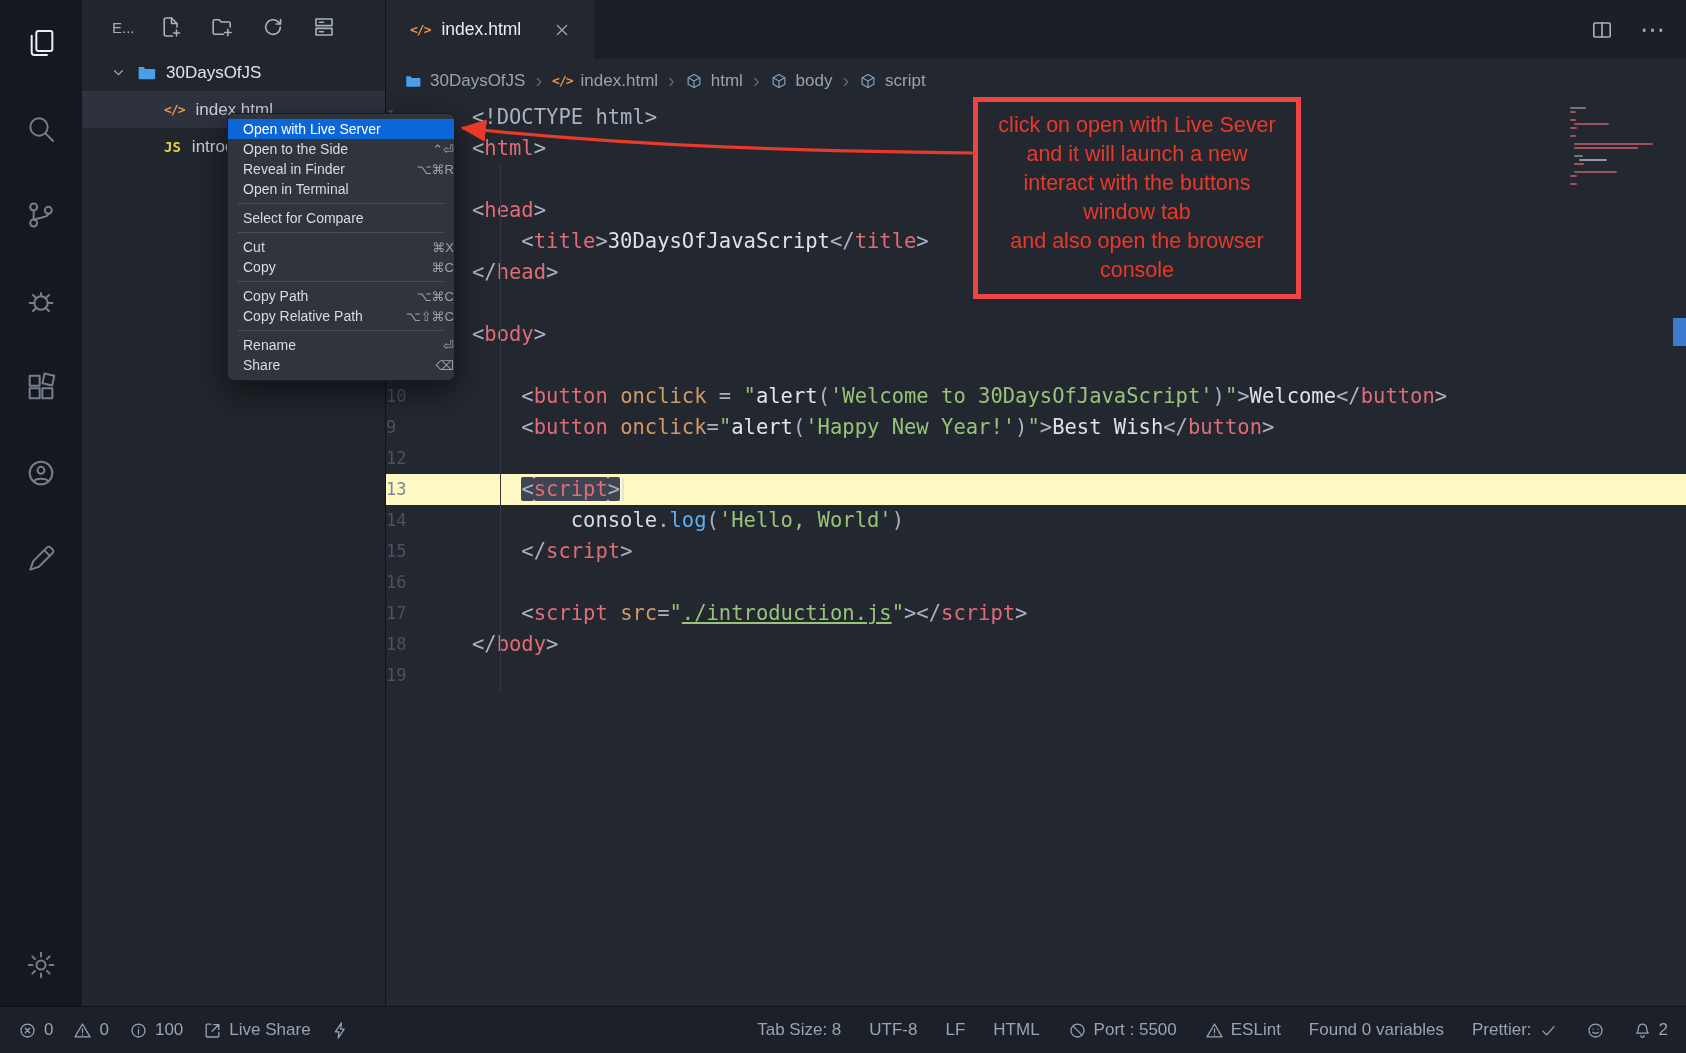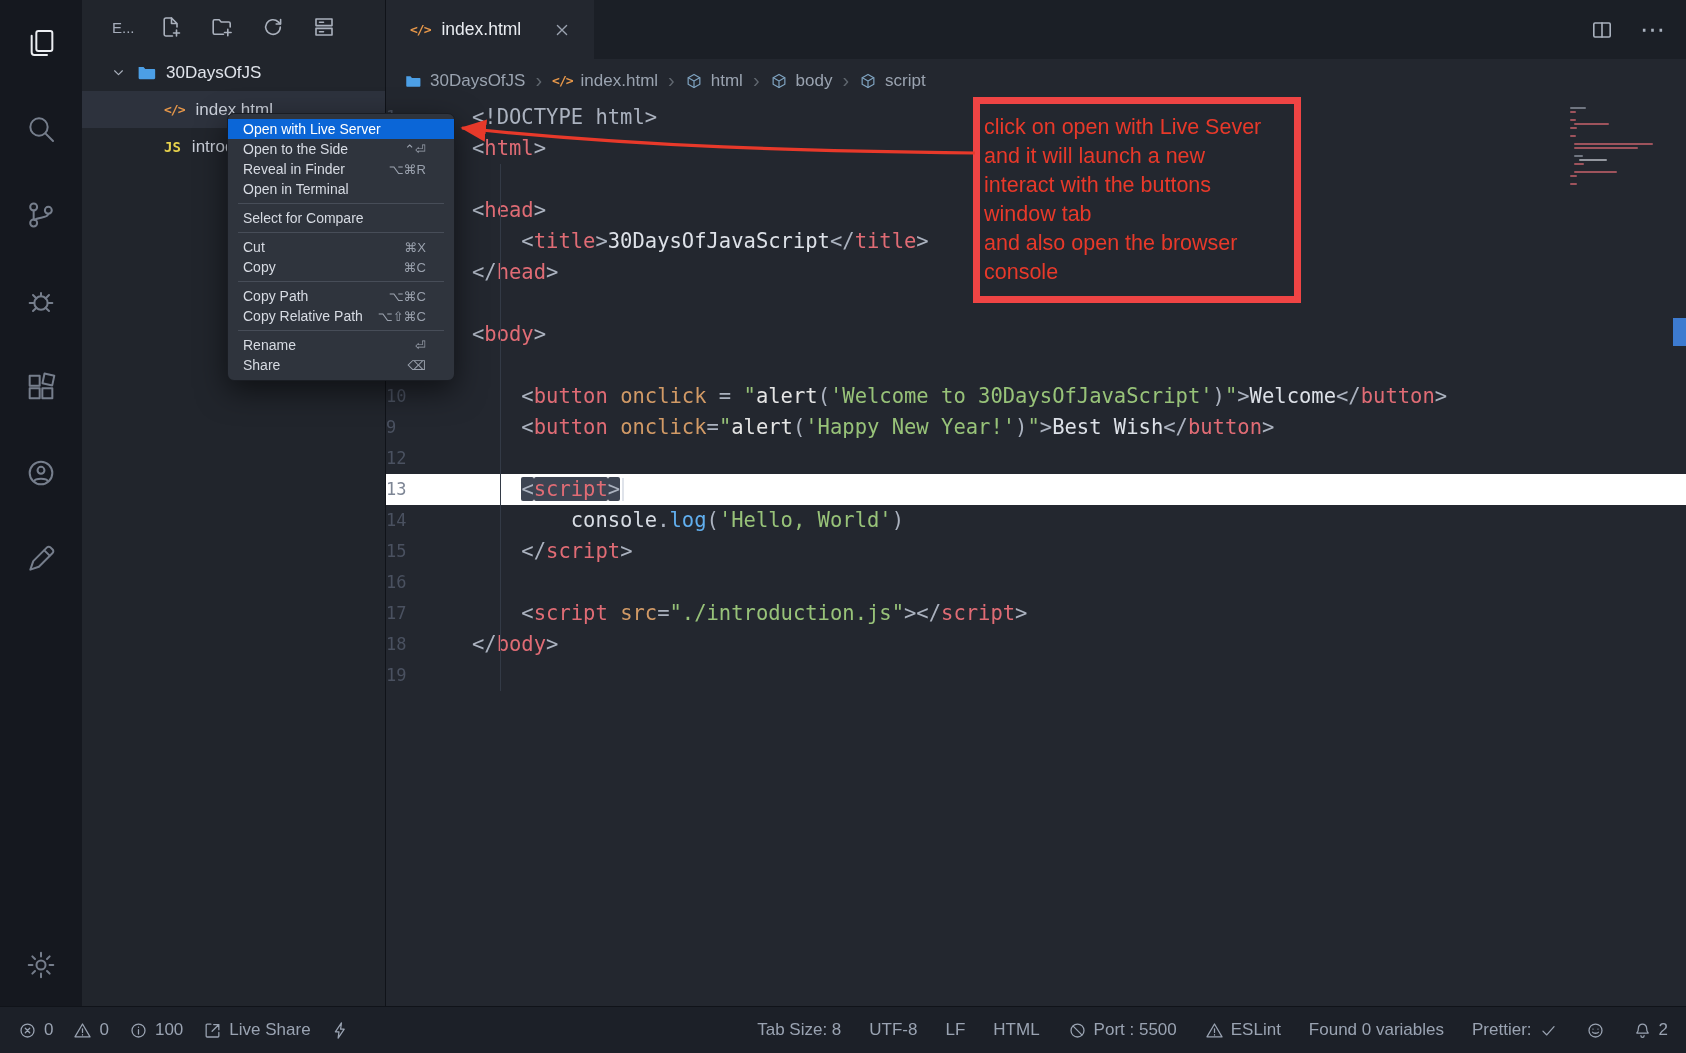--- a/index.html
+++ b/index.html
@@ -50,45 +50,45 @@
   .bc-item{display:flex;align-items:center;gap:8px;cursor:pointer}
   .bc-item .icon{width:18px;height:18px}
   .bc-sep{color:#60676f;font-size:20px;margin:0 1px}
   .folder-blue{color:#4c9fe6}
   .cube-col{color:#7fa3c0}
 
   
   .editor{flex:1;position:relative;background:#23272f;overflow:hidden}
   .guide{position:absolute;left:114px;top:62px;width:1px;height:527px;background:#333a46}
   .code-line{display:flex;height:31px;line-height:31px}
-  .code-line.active{background:#ffffff}
+  .code-line.active{background:#fef9c3}
   .ln{width:86px;min-width:86px;text-align:left;padding-right:26px;
     font-family:"DejaVu Sans Mono",monospace;font-size:17px;color:#4a5160;user-select:none}
   .code-line.active .ln{color:#7d8594}
   .code{white-space:pre;font-family:"DejaVu Sans Mono",monospace;font-size:20.5px}
   .tok-pun{color:#abb2bf}.tok-tag{color:#e06c75}.tok-attr{color:#d19a66}.tok-str{color:#98c379}
   .tok-fn{color:#e5e5e5}.tok-meth{color:#61afef}.tok-obj{color:#d7dce4}.tok-txt{color:#dde1e8}
-  .tok-link{color:#98c379;}
+  .tok-link{color:#98c379;text-decoration:underline}
   .tok-sel{background:#3d4452;border-radius:2px}
   .cursor{display:inline-block;width:2px;height:23px;background:#dfe3ea;vertical-align:text-bottom;margin-left:2px}
   .minimap{position:absolute;top:5px;right:26px;width:90px}
   .mm-line{height:2.4px;margin-bottom:1.6px;border-radius:1px}
   .scrollmark{position:absolute;right:0;top:216px;width:13px;height:28px;background:#3d7bd0}
 
   
   .menu{position:absolute;left:227px;top:113px;width:228px;background:#2f343d;border:1px solid #1a1d23;
     border-radius:7px;padding:5px 0;box-shadow:0 10px 30px rgba(0,0,0,.55);z-index:50;font-size:14px;color:#d7dbe3}
-  .menu-item{height:20px;display:flex;align-items:center;padding:0 28px 0 15px;cursor:pointer;white-space:nowrap}
+  .menu-item{height:20px;display:flex;align-items:center;padding:0 0 0 15px;cursor:pointer;white-space:nowrap}
   .menu-item.hl{background:#0b66d7;color:#fff}
   .sc{margin-left:auto;color:#9aa1ad;font-size:13px;padding-left:12px}
   .menu-sep{height:1px;background:#474d58;margin:4px 10px}
 
   
-  .note{position:absolute;left:973px;top:97px;width:328px;border:7px solid #ef4444;color:#e8392a;
-    padding:9px 4px;font-size:21.5px;line-height:29px;z-index:40}
+  .note{position:absolute;left:973px;top:97px;width:328px;border:5px solid #ef4444;color:#e8392a;
+    padding:9px 4px;text-align:center;font-size:21.5px;line-height:29px;z-index:40}
   .arrow{position:absolute;inset:0;z-index:60;pointer-events:none}
 
   
   .statusbar{position:absolute;left:0;right:0;bottom:0;height:47px;background:#1c2028;
     border-top:1px solid #101319;display:flex;align-items:center;padding:0 18px;
     color:#9aa3b2;font-size:17px;z-index:10}
   .sb-left{display:flex;gap:20px;align-items:center}
   .sb-right{margin-left:auto;display:flex;gap:28px;align-items:center}
   .sb-item{display:flex;align-items:center;gap:7px;cursor:pointer;white-space:nowrap}
   .sb-item .icon{width:19px;height:19px}

